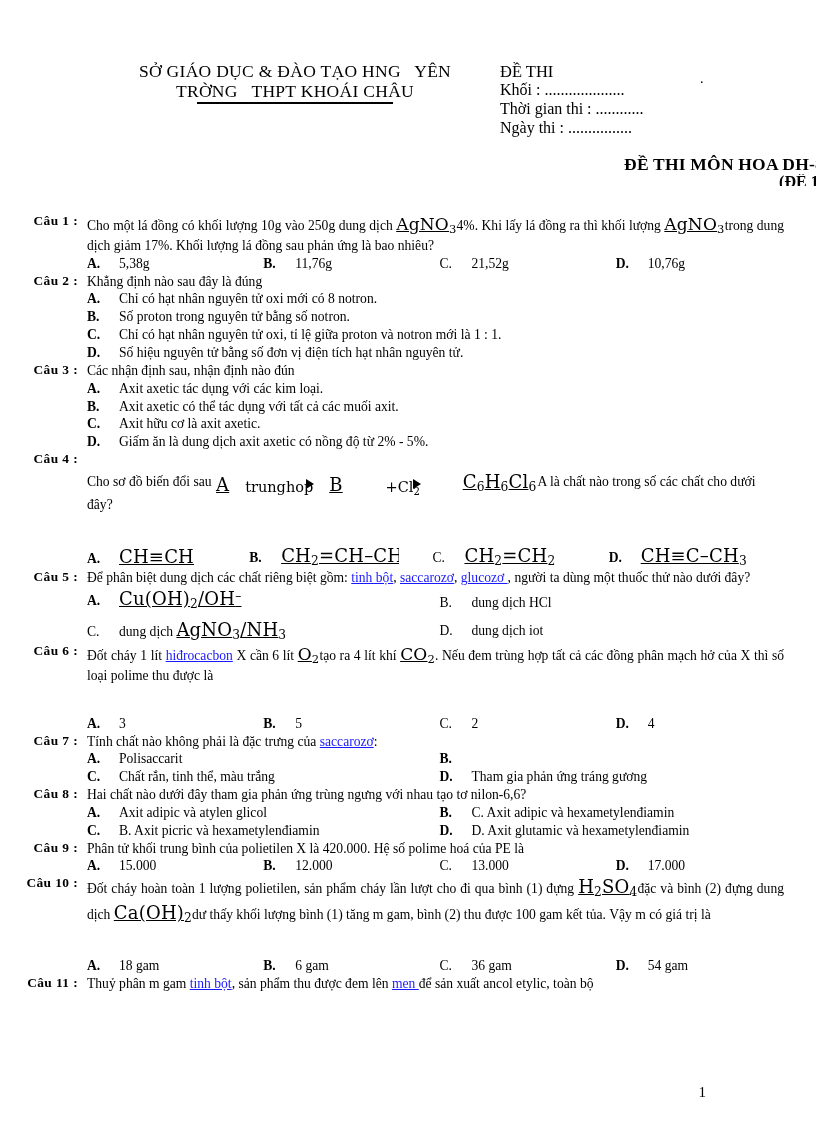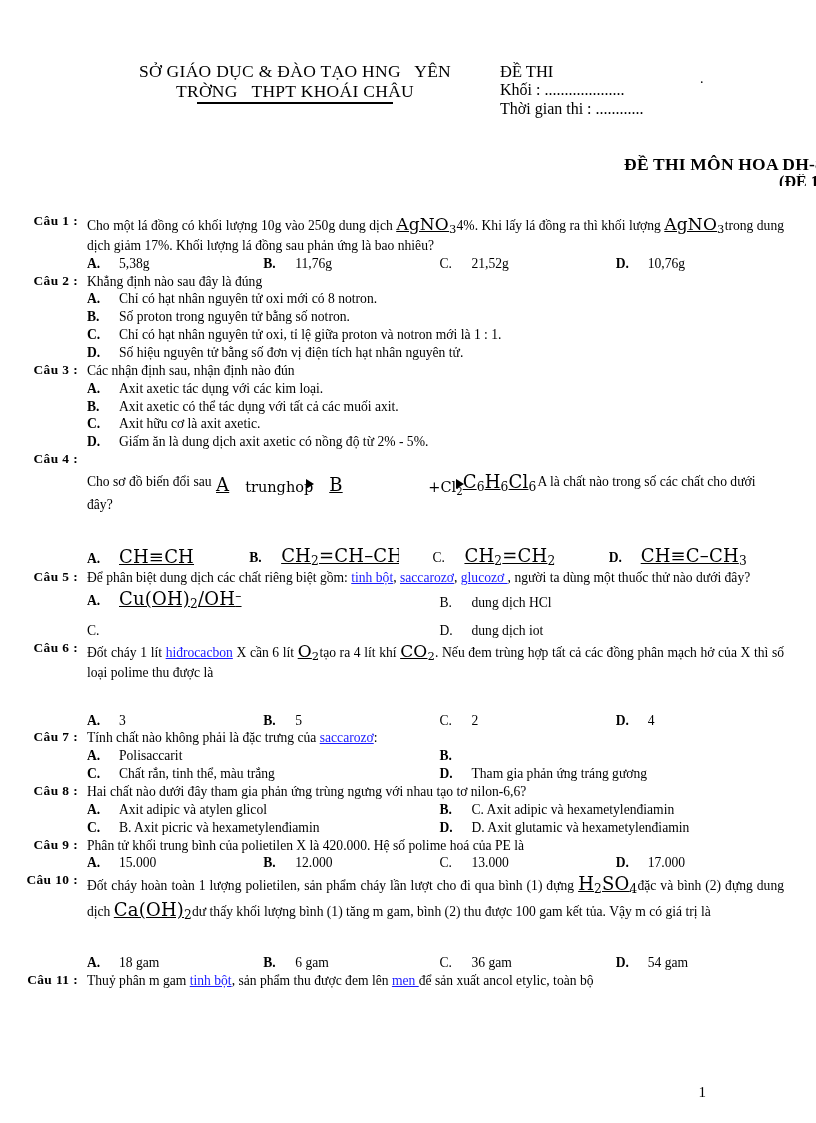--- a/index.html
+++ b/index.html
@@ -228,21 +228,21 @@
     content: "";
     position: absolute;
     right: -1px;
     top: -0.5px;
     width: 0; height: 0;
     border-left: 8px solid #000;
     border-top: 5px solid transparent;
     border-bottom: 5px solid transparent;
   }
   .arrow1 { width: 100px; }
-  .arrow2 { width: 120px; text-align: right; }
+  .arrow2 { width: 120px; }
 
   
   .pagenum {
     position: absolute;
     right: 14px;
     bottom: 22px;
     font-size: 15px;
   }
   .footer-dots {
     position: absolute;
@@ -263,20 +263,21 @@
   <div class="header">
     <div class="hdr-left">
       <div class="l1">SỞ GIÁO DỤC &amp; ĐÀO TẠO HNG   YÊN</div>
       <div class="l2">TRỜNG   THPT KHOÁI CHÂU</div>
       <div class="hdr-rule"></div>
     </div>
     <div class="hdr-right">
       <div class="r1">ĐỀ THI</div>
       <div>Khối : ....................</div>
       <div>Thời gian thi : ............</div>
+      <div>Ngày thi : ................</div>
     </div>
     <div class="hdr-dot">.</div>
   </div>
 
   <div class="title-block">
     <div class="title-main">ĐỀ THI MÔN HOA DH-8</div>
     <div class="title-sub">(ĐỀ 1)</div>
   </div>
 
   <div class="body-wrap">
@@ -406,20 +407,21 @@
       </div>
       <div>
         <span class="opt-letter plain">B.</span>
         <span class="opt-body">dung dịch HCl</span>
       </div>
     </div>
     <div class="gap-xs"></div>
     <div class="ans2" style="align-items:flex-end">
       <div>
         <span class="opt-letter plain">C.</span>
+        <span class="opt-body"><span class="sm">dung  dịch</span> <span class="chem big">AgNO<sub>3</sub>/NH<sub>3</sub></span></span>
       </div>
       <div style="align-self:flex-start;padding-top:4px">
         <span class="opt-letter plain">D.</span>
         <span class="opt-body">dung  dịch iot</span>
       </div>
     </div>
 
     <div class="qrow">
       <div class="qlabel">Câu 6 :</div>
       <div class="qtext">

